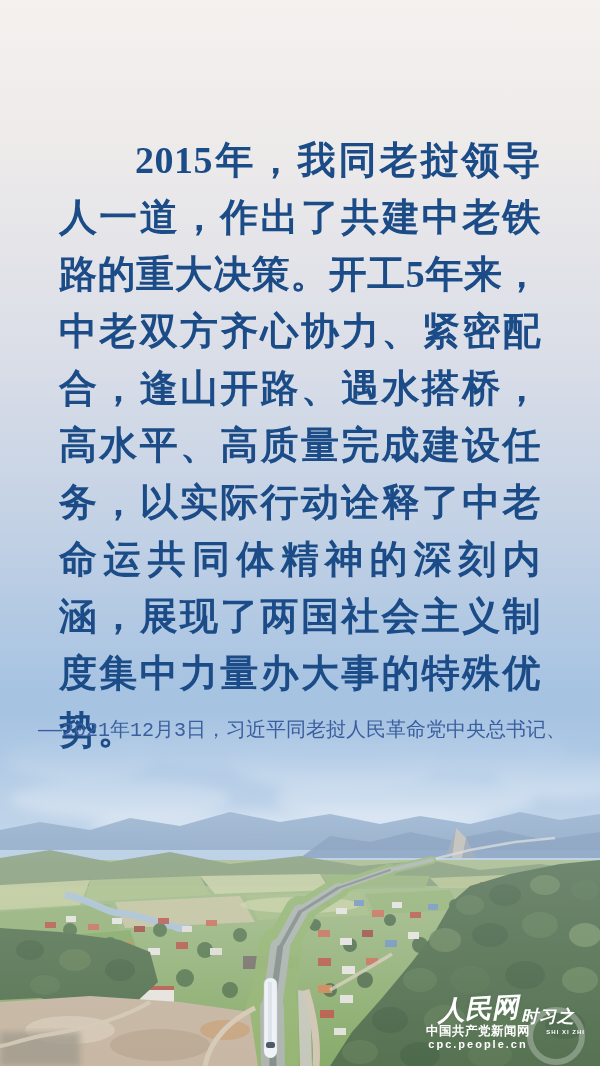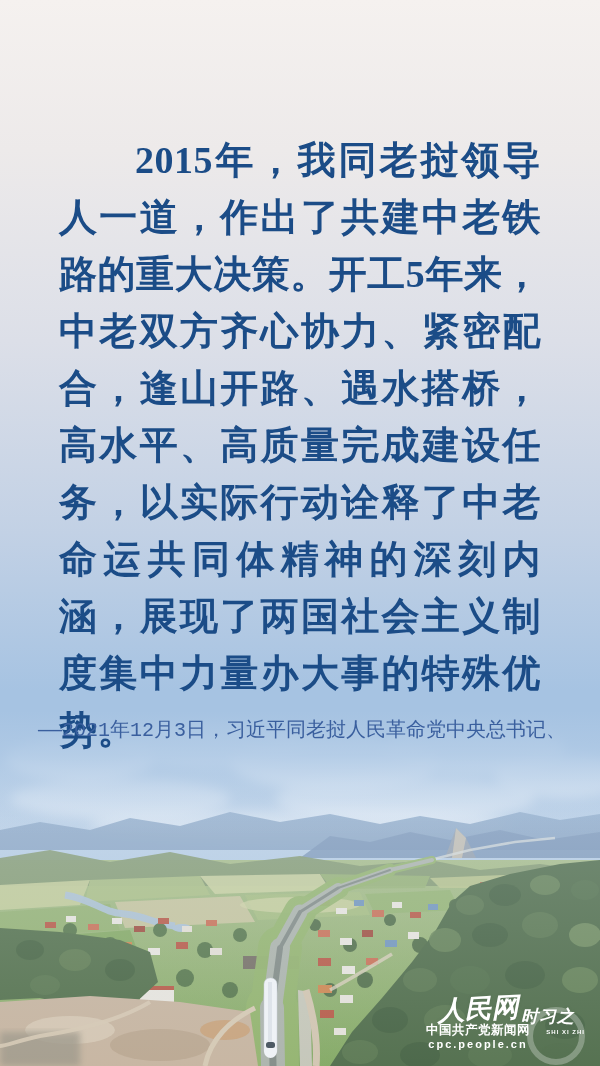--- a/index.html
+++ b/index.html
@@ -20,21 +20,21 @@
   .photo svg{display:block;}
   .photo-fade{position:absolute;left:0;top:0;width:600px;height:145px;
     background:linear-gradient(180deg,#a6c3e2 0%,#a6c3e2 14%,rgba(166,195,226,.78) 45%,rgba(166,195,226,0) 100%);}
   
   .footer{position:absolute;left:0;top:0;width:600px;height:1066px;z-index:4;pointer-events:none;}
   .sxz-ring{position:absolute;left:527px;top:1007px;width:46px;height:46px;border:6px solid rgba(255,255,255,.28);border-radius:50%;}
   .brand{position:absolute;left:416px;top:995px;width:124px;text-align:center;color:#fff;}
   .brand-script{font-size:27px;line-height:28px;font-weight:bold;font-style:italic;
     font-family:"DejaVu Serif",serif;transform:rotate(-3deg);text-shadow:0 0 3px rgba(70,100,70,.25);}
   .brand-site{font-size:12.5px;line-height:14px;font-weight:bold;letter-spacing:.5px;margin-top:1px;
-    font-family:Liberation Mono, monospace;}
+    font-family:Liberation Sans, sans-serif;}
   .brand-url{font-size:11px;line-height:13px;font-weight:bold;letter-spacing:2px;
     font-family:"Liberation Sans",sans-serif;}
   .column{position:absolute;left:521px;top:1005px;width:70px;color:#fff;
     font-family:"Liberation Sans",sans-serif;}
   .column-main{font-size:17px;line-height:24px;font-weight:800;font-style:italic;letter-spacing:1px;
     text-shadow:0 0 3px rgba(70,100,70,.25);}
   .column-sub{font-size:6px;line-height:7px;font-weight:bold;letter-spacing:1px;text-align:right;width:64px;}
 </style>
 </head>
 <body>

